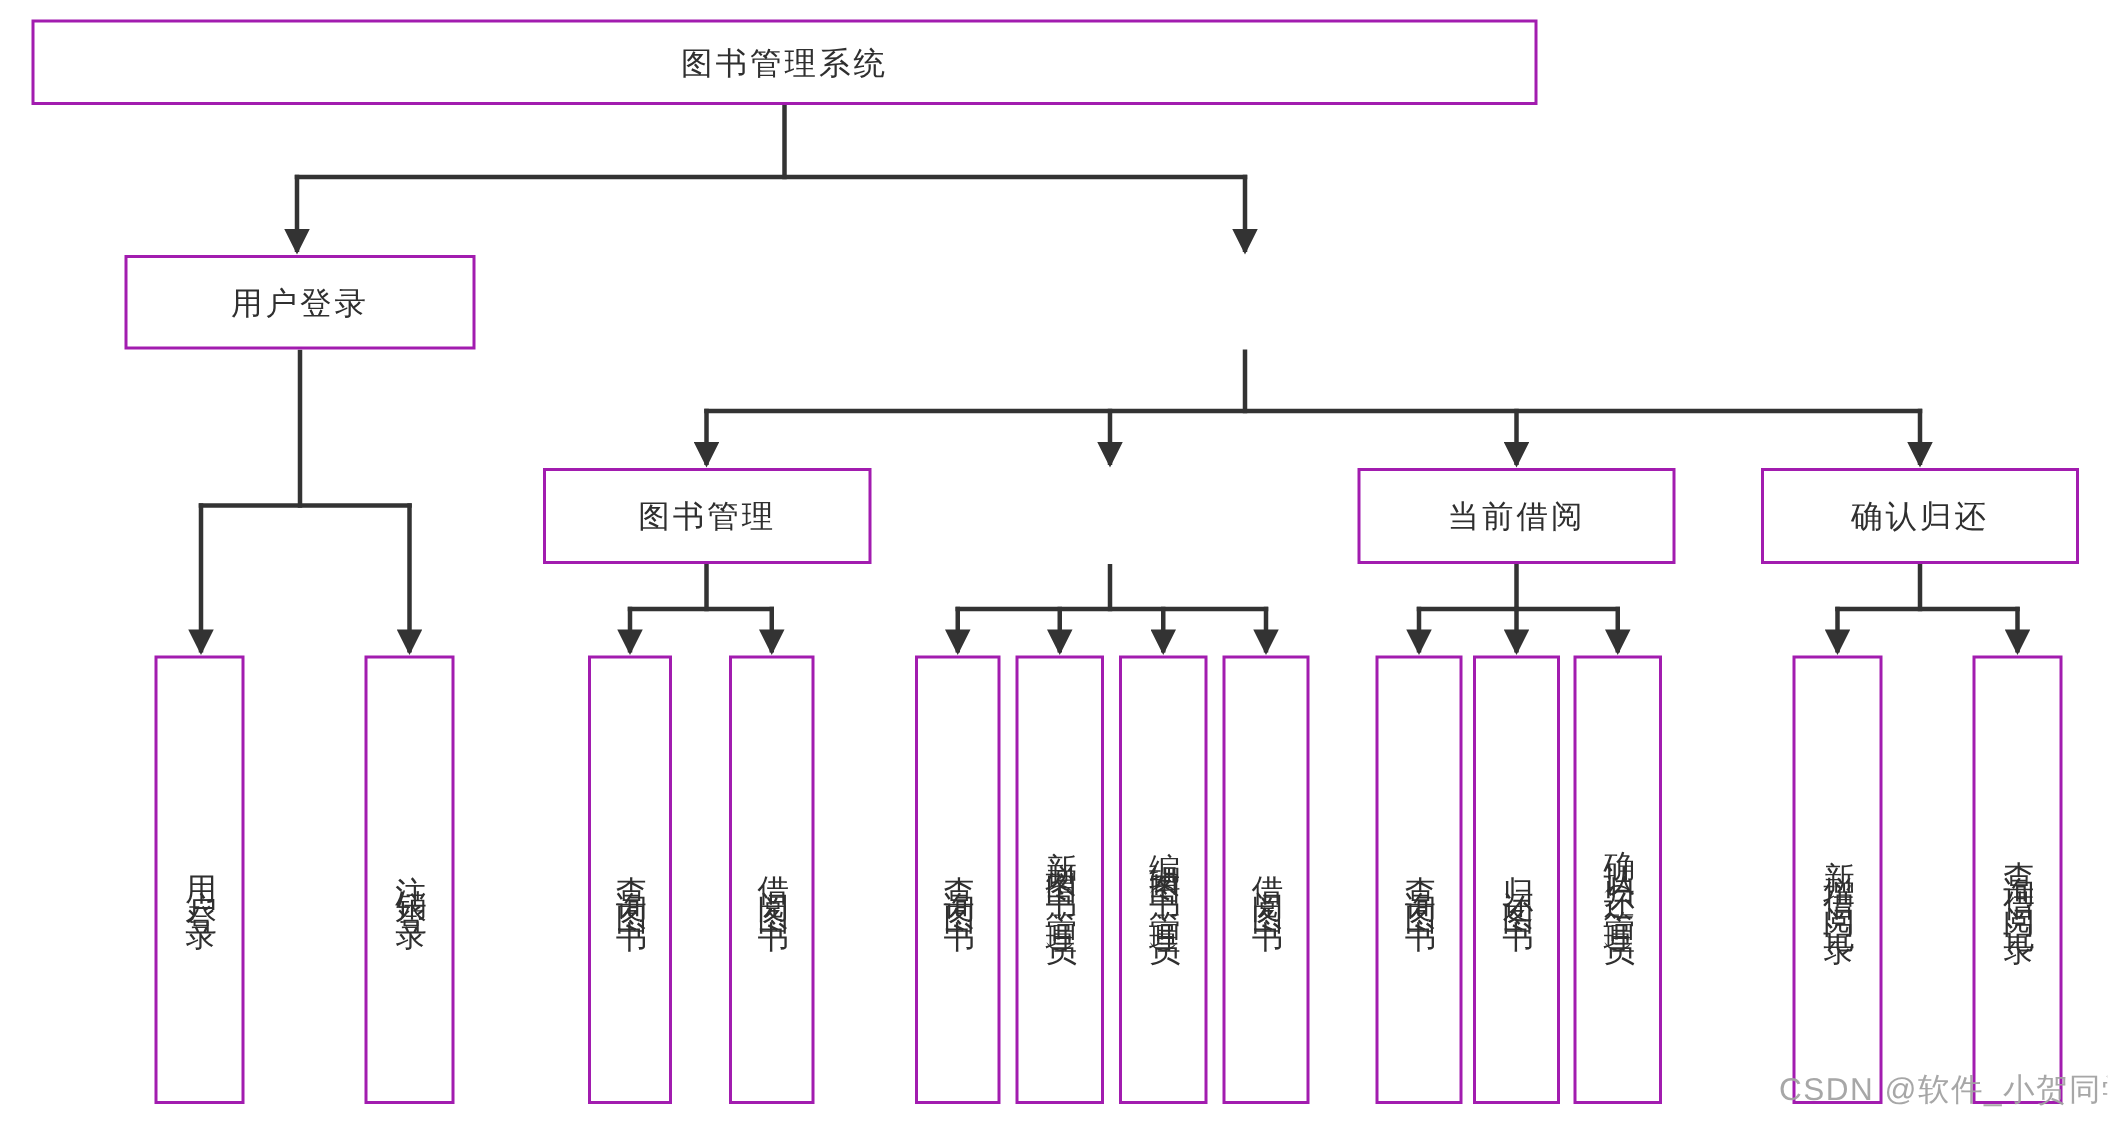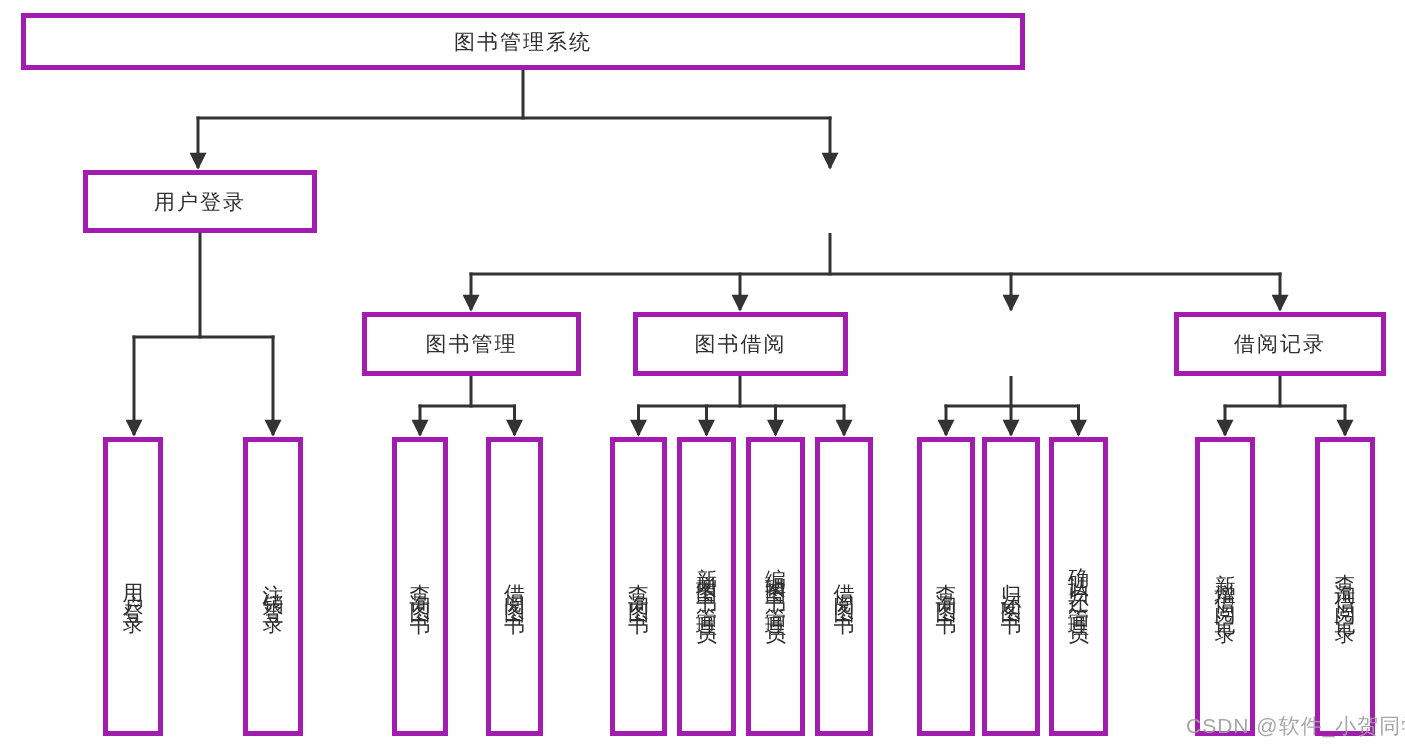--- a/index.html
+++ b/index.html
@@ -3,21 +3,21 @@
 <meta charset="utf-8">
 <style>
   html,body{margin:0;padding:0;background:#ffffff;}
   #stage{
     position:relative;width:1405px;height:747px;background:#ffffff;
     font-family:"Liberation Sans","DejaVu Sans",sans-serif;
     color:#2f2f2f;overflow:hidden;
   }
   #wires{position:absolute;left:0;top:0;width:1405px;height:747px;}
   .node{
-    position:absolute;box-sizing:border-box;border:5px solid #a21caf;
+    position:absolute;box-sizing:border-box;border:2px solid #a21caf;
     background:#ffffff;display:flex;align-items:center;justify-content:center;
   }
   .node .lbl{
     font-size:21px;letter-spacing:2px;color:#2f2f2f;white-space:nowrap;
   }
   .node .vlbl{
     writing-mode:vertical-rl;text-orientation:mixed;
     letter-spacing:10px;white-space:nowrap;
   }
   #watermark{
@@ -84,25 +84,25 @@
     <span class="lbl">图书管理系统</span>
   </div>
 
   <div class="node" style="left:83px;top:170px;width:234px;height:63px;">
     <span class="lbl">用户登录</span>
   </div>
 
   <div class="node" style="left:362px;top:312px;width:219px;height:64px;">
     <span class="lbl">图书管理</span>
   </div>
-  <div class="node" style="left:633px;top:312px;width:215px;height:64px;">
-    <span class="lbl">图书借阅</span>
+  <div class="node" style="left:905px;top:312px;width:212px;height:64px;">
+    <span class="lbl">当前借阅</span>
   </div>
   <div class="node" style="left:1174px;top:312px;width:212px;height:64px;">
-    <span class="lbl">借阅记录</span>
+    <span class="lbl">确认归还</span>
   </div>
 
   <div class="node" style="left:103px;top:437px;width:60px;height:299px;">
     <span class="lbl vlbl">用户登录</span>
   </div>
   <div class="node" style="left:243px;top:437px;width:60px;height:299px;">
     <span class="lbl vlbl">注销登录</span>
   </div>
 
   <div class="node" style="left:392px;top:437px;width:56px;height:299px;">

